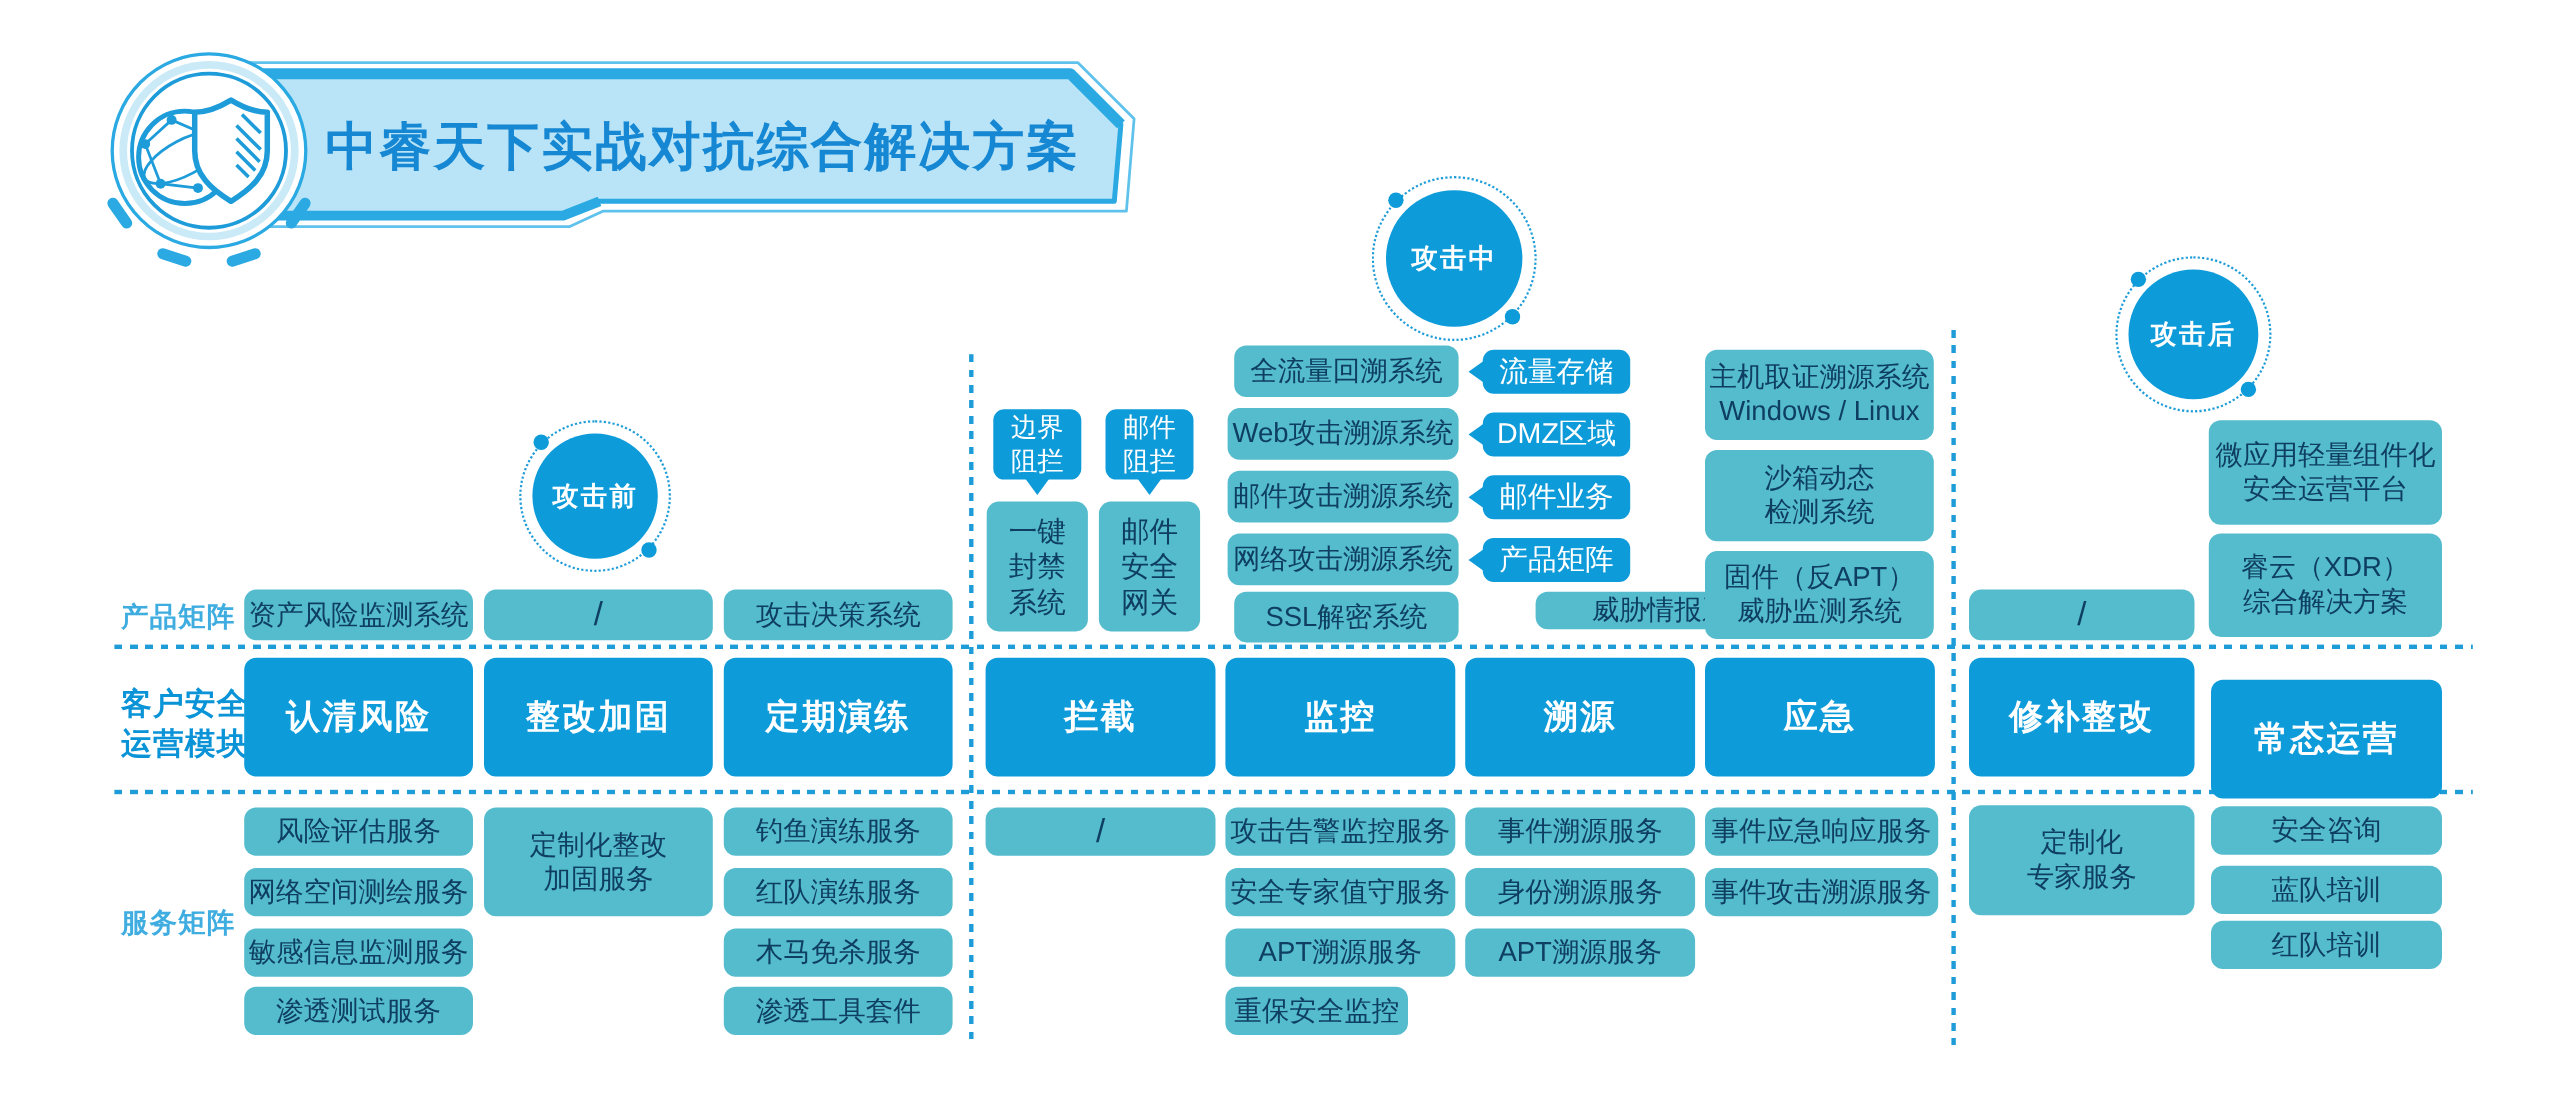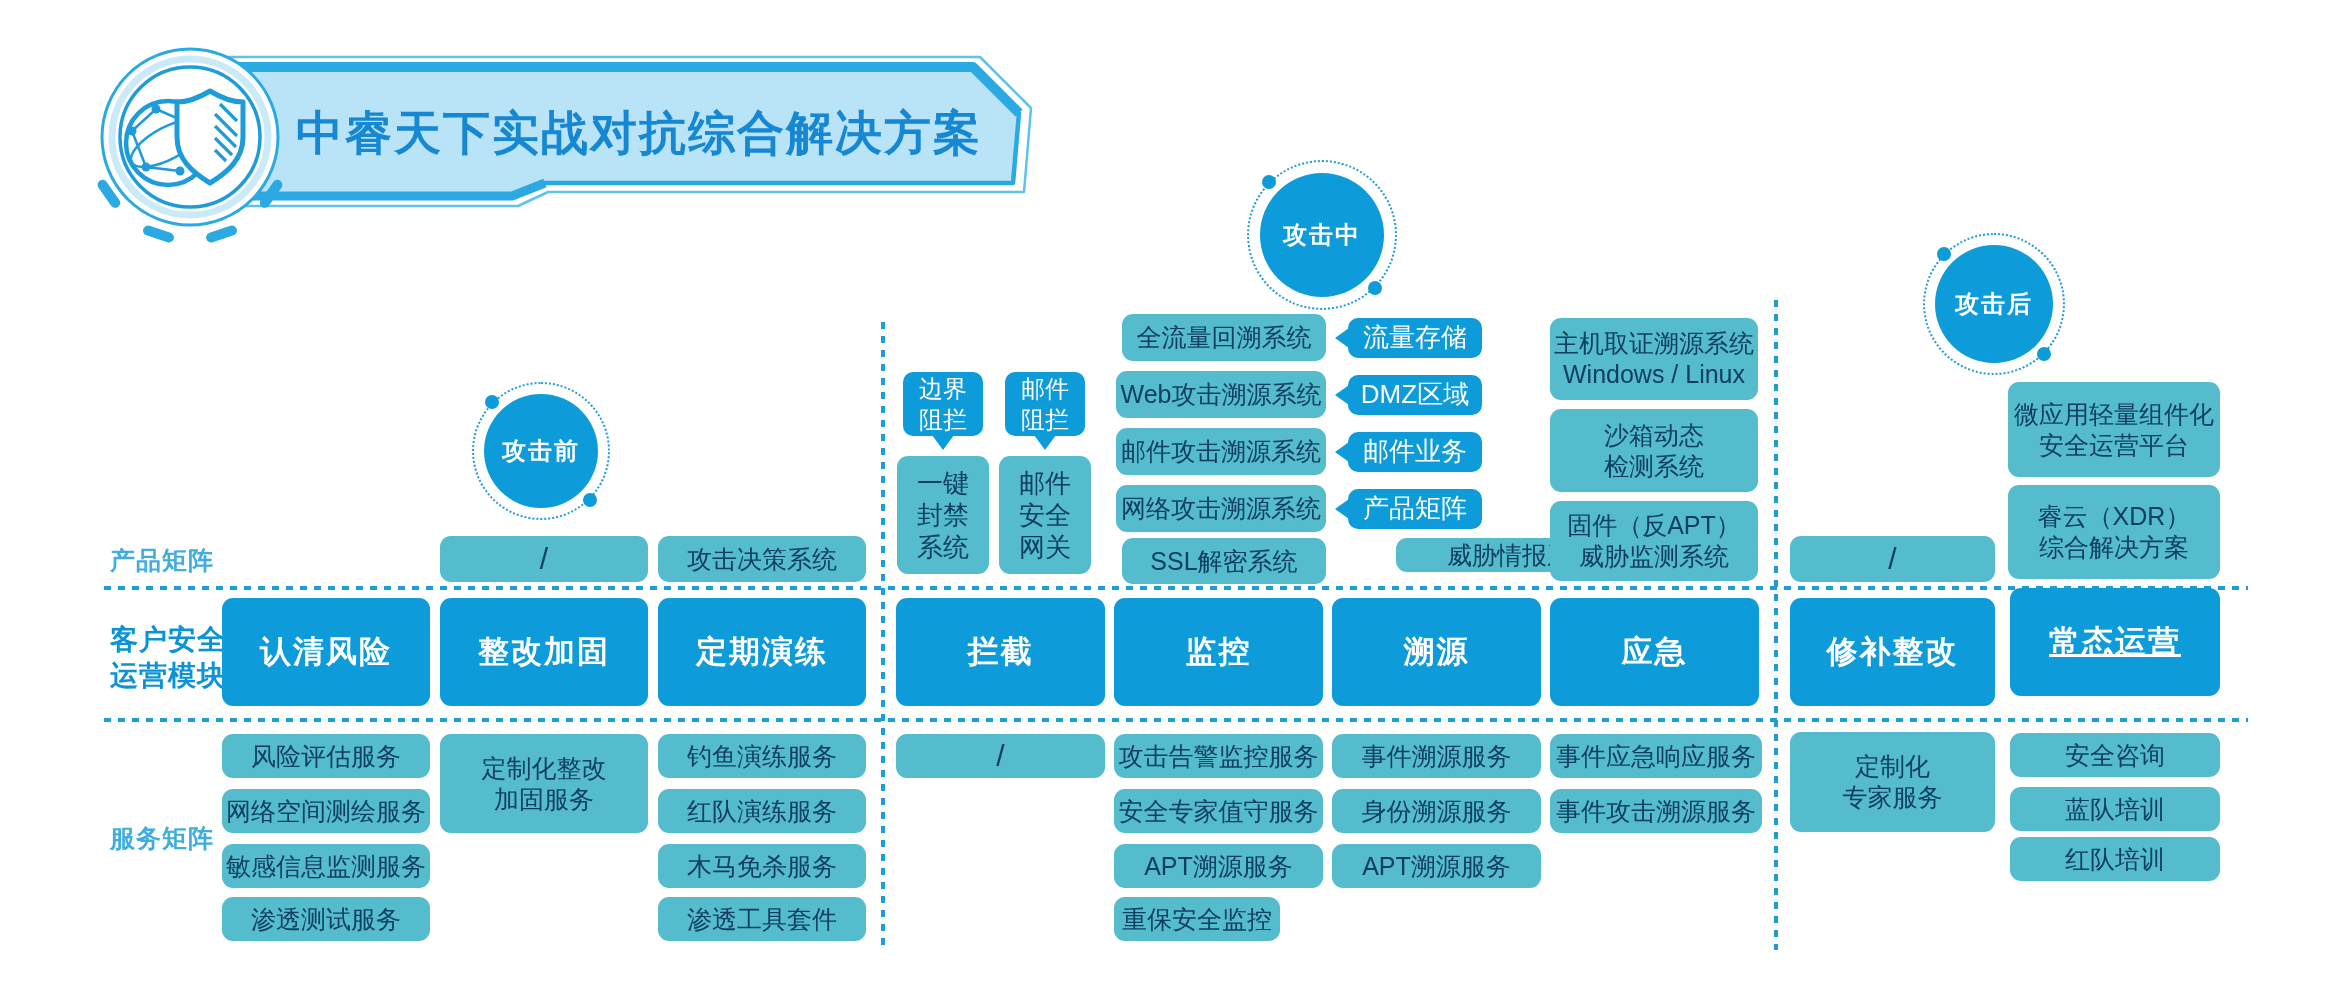--- a/index.html
+++ b/index.html
@@ -122,20 +122,23 @@
     <div class="phase-circle" style="left:10px;top:10px;width:118px;height:118px;">攻击后</div>
   </div>
 
   <div class="rlabel light" style="left:110px;top:544px;">产品矩阵</div>
   <div class="rlabel strong" style="left:110px;top:622px;">
     <div>客户安全</div>
     <div>运营模块</div>
   </div>
   <div class="rlabel light" style="left:110px;top:822px;">服务矩阵</div>
 
+<div class="box teal" style="left: 222px; top: 536px; width: 208px; height: 46px;">
+      <div>资产风险监测系统</div>
+    </div>
     <div class="box teal" style="left: 440px; top: 536px; width: 208px; height: 46px; font-size: 30px;">
       <div>/</div>
     </div>
     <div class="box teal" style="left: 658px; top: 536px; width: 208px; height: 46px;">
       <div>攻击决策系统</div>
     </div>
     <div class="box teal" style="left: 897px; top: 456px; width: 92px; height: 118px; font-size: 26px;">
       <div>一键</div>
       <div>封禁</div>
       <div>系统</div>
@@ -203,21 +206,21 @@
     </div>
     <div class="box module" style="left: 1332px; top: 598px; width: 209px; height: 108px;">
       <div>溯源</div>
     </div>
     <div class="box module" style="left: 1550px; top: 598px; width: 209px; height: 108px;">
       <div>应急</div>
     </div>
     <div class="box module" style="left: 1790px; top: 598px; width: 205px; height: 108px;">
       <div>修补整改</div>
     </div>
-    <div class="box module" style="left: 2010px; top: 588px; width: 210px; height: 108px; text-decoration: underline;">
+    <div class="box module" style="left: 2010px; top: 618px; width: 210px; height: 108px;">
       <div>常态运营</div>
     </div>
     <div class="box teal" style="left: 222px; top: 734px; width: 208px; height: 44px;">
       <div>风险评估服务</div>
     </div>
     <div class="box teal" style="left: 222px; top: 789px; width: 208px; height: 44px;">
       <div>网络空间测绘服务</div>
     </div>
     <div class="box teal" style="left: 222px; top: 844px; width: 208px; height: 44px;">
       <div>敏感信息监测服务</div>

